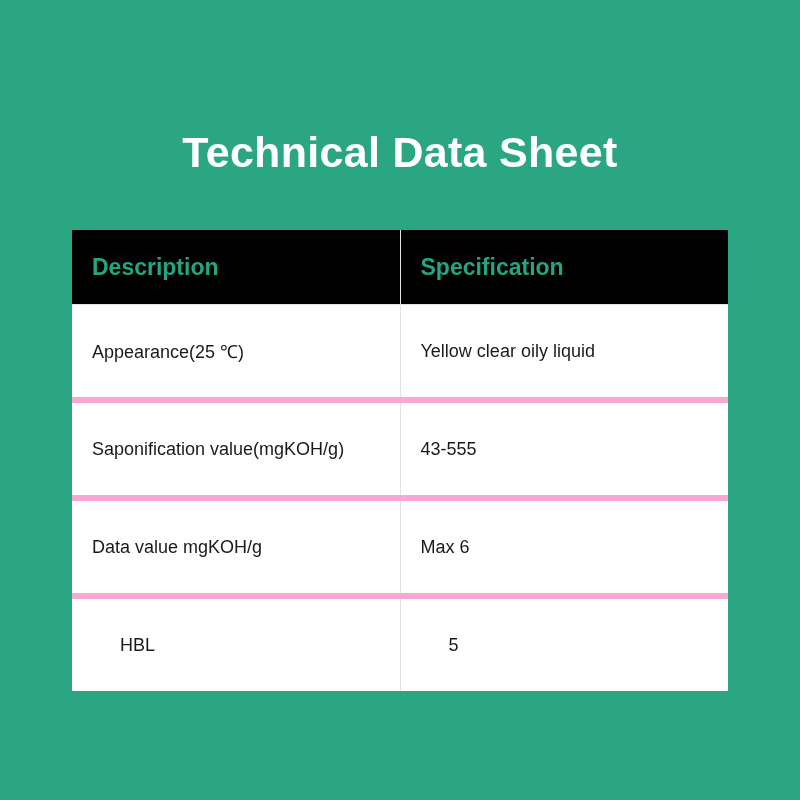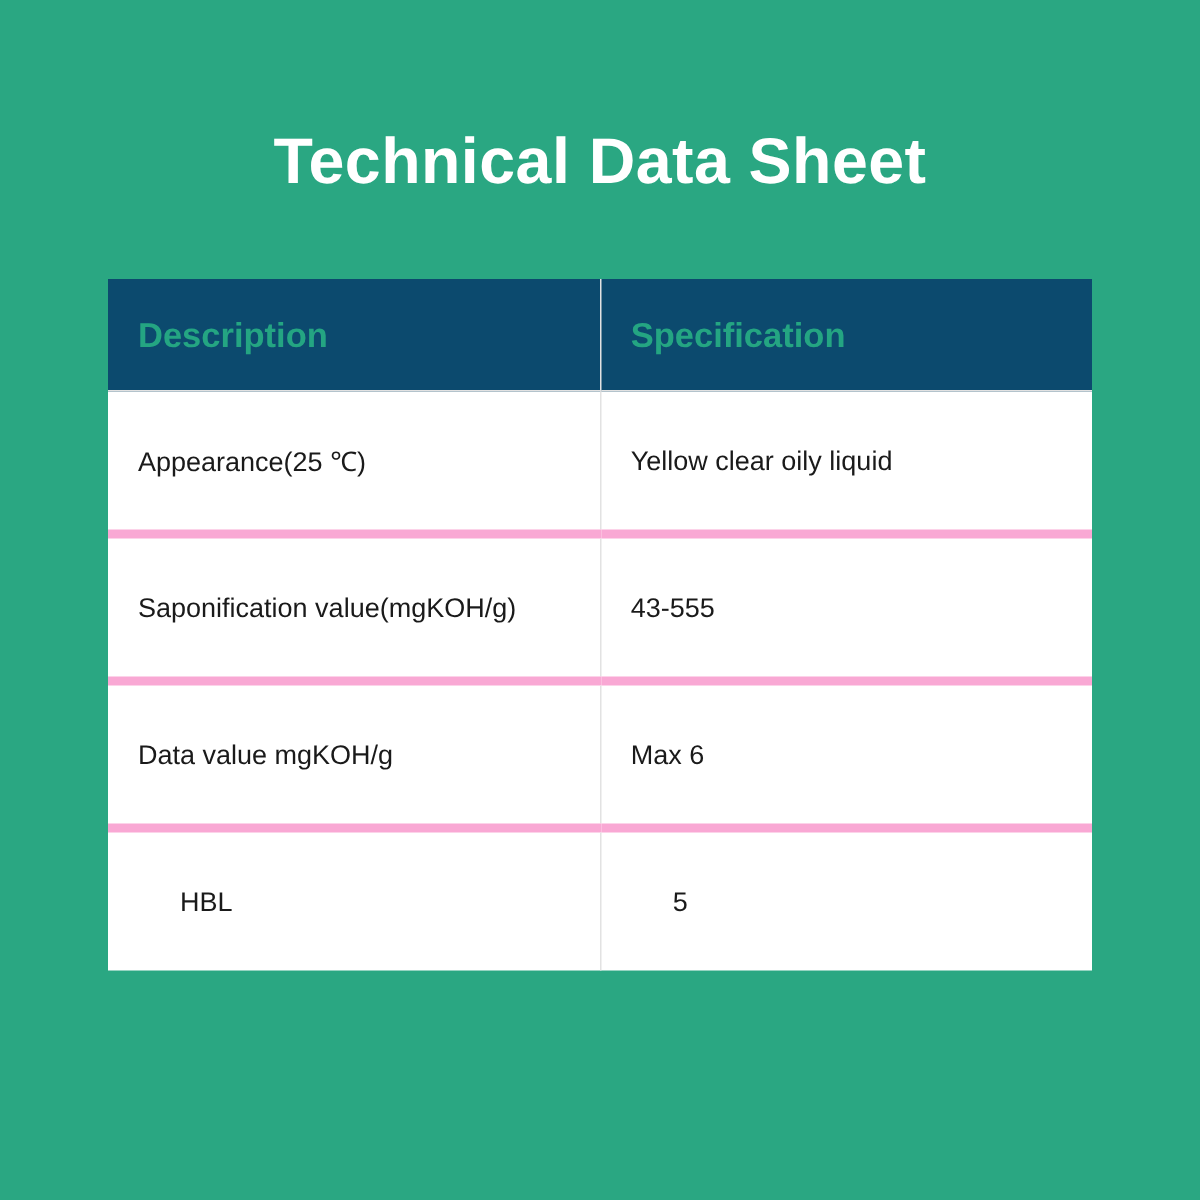--- a/index.html
+++ b/index.html
@@ -11,20 +11,21 @@
     height: 800px;
     background: #2aa782;
     font-family: "Liberation Sans", sans-serif;
     overflow: hidden;
   }
   .page {
     position: relative;
     width: 800px;
     height: 712px;
     box-sizing: border-box;
+    margin-top: 44px;
   }
   .title {
     position: absolute;
     top: 84px;
     left: 0;
     width: 800px;
     text-align: center;
     color: #ffffff;
     font-size: 43px;
     font-weight: bold;
@@ -39,21 +40,21 @@
   table.tds {
     border-collapse: collapse;
     width: 100%;
     table-layout: fixed;
     background: #ffffff;
   }
   table.tds col.c1 { width: 50%; }
   table.tds col.c2 { width: 50%; }
 
   table.tds thead th {
-    background: #0c4a6e;
+    background: #000000;
     color: #24a582;
     font-size: 23px;
     font-weight: bold;
     text-align: left;
     padding: 22px 0 22px 20px;
     height: 30px;
     border-right: 1px solid #e2e2e2;
     border-bottom: 1px solid #e2e2e2;
   }
   table.tds thead th:last-child {

